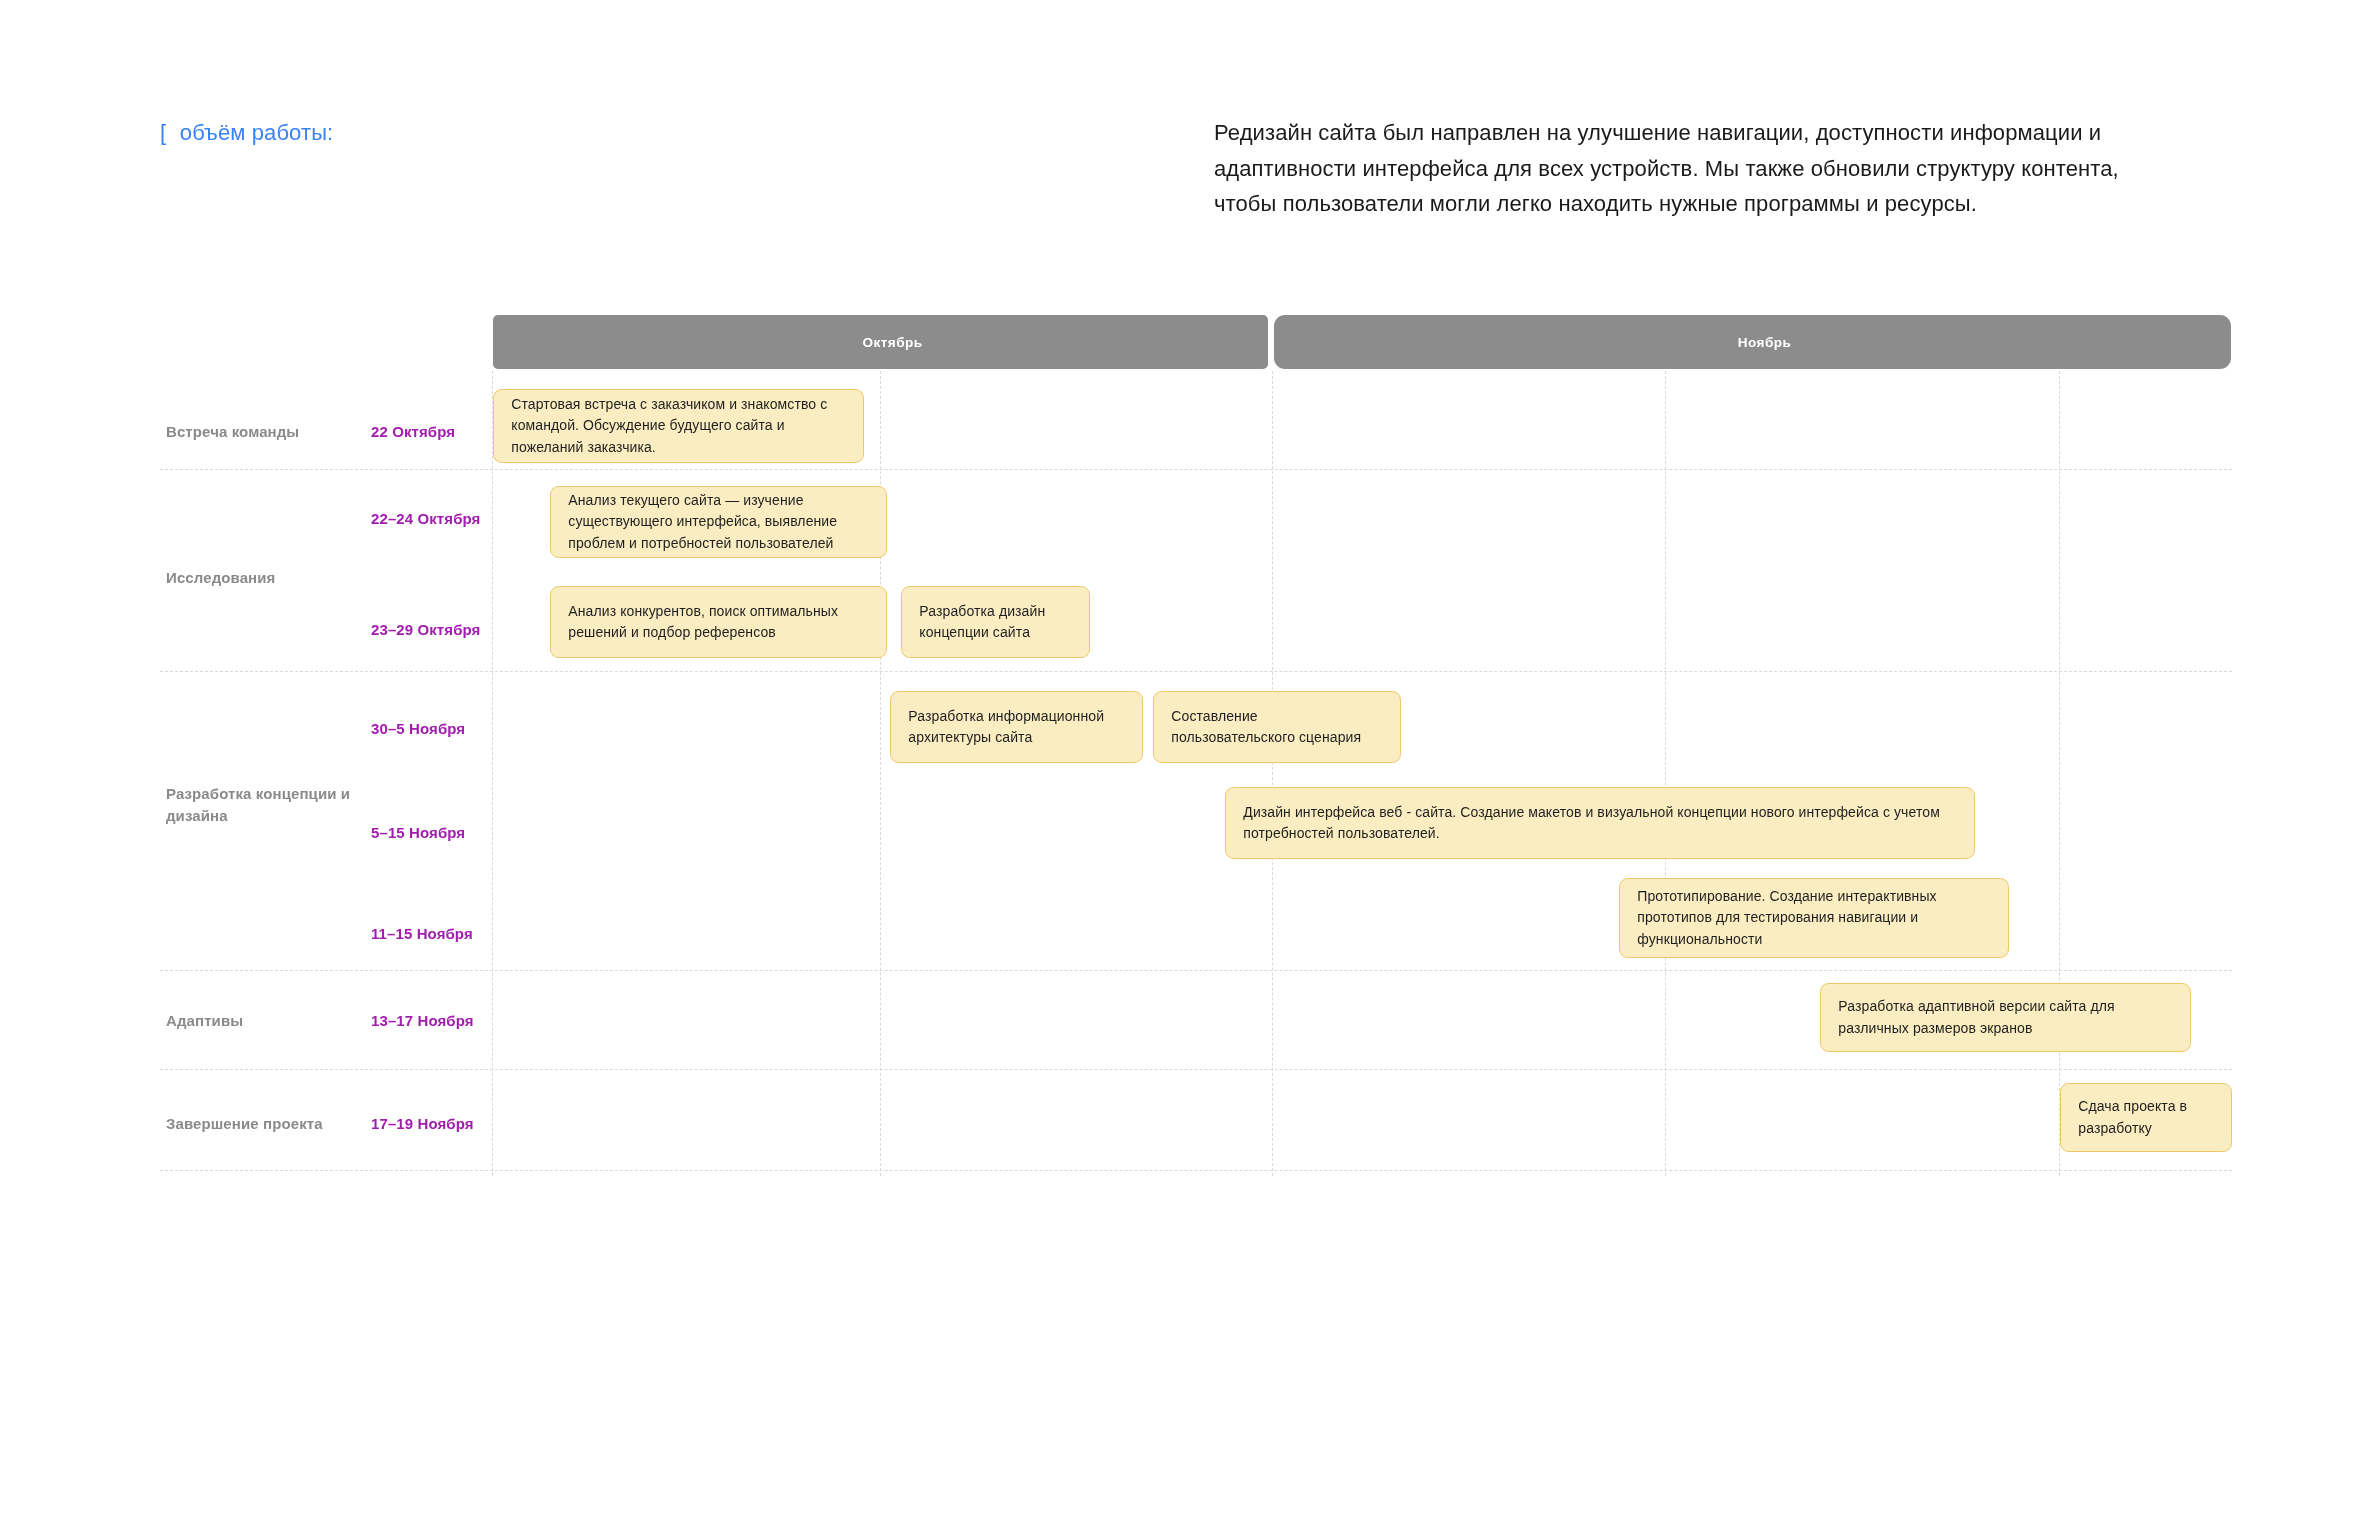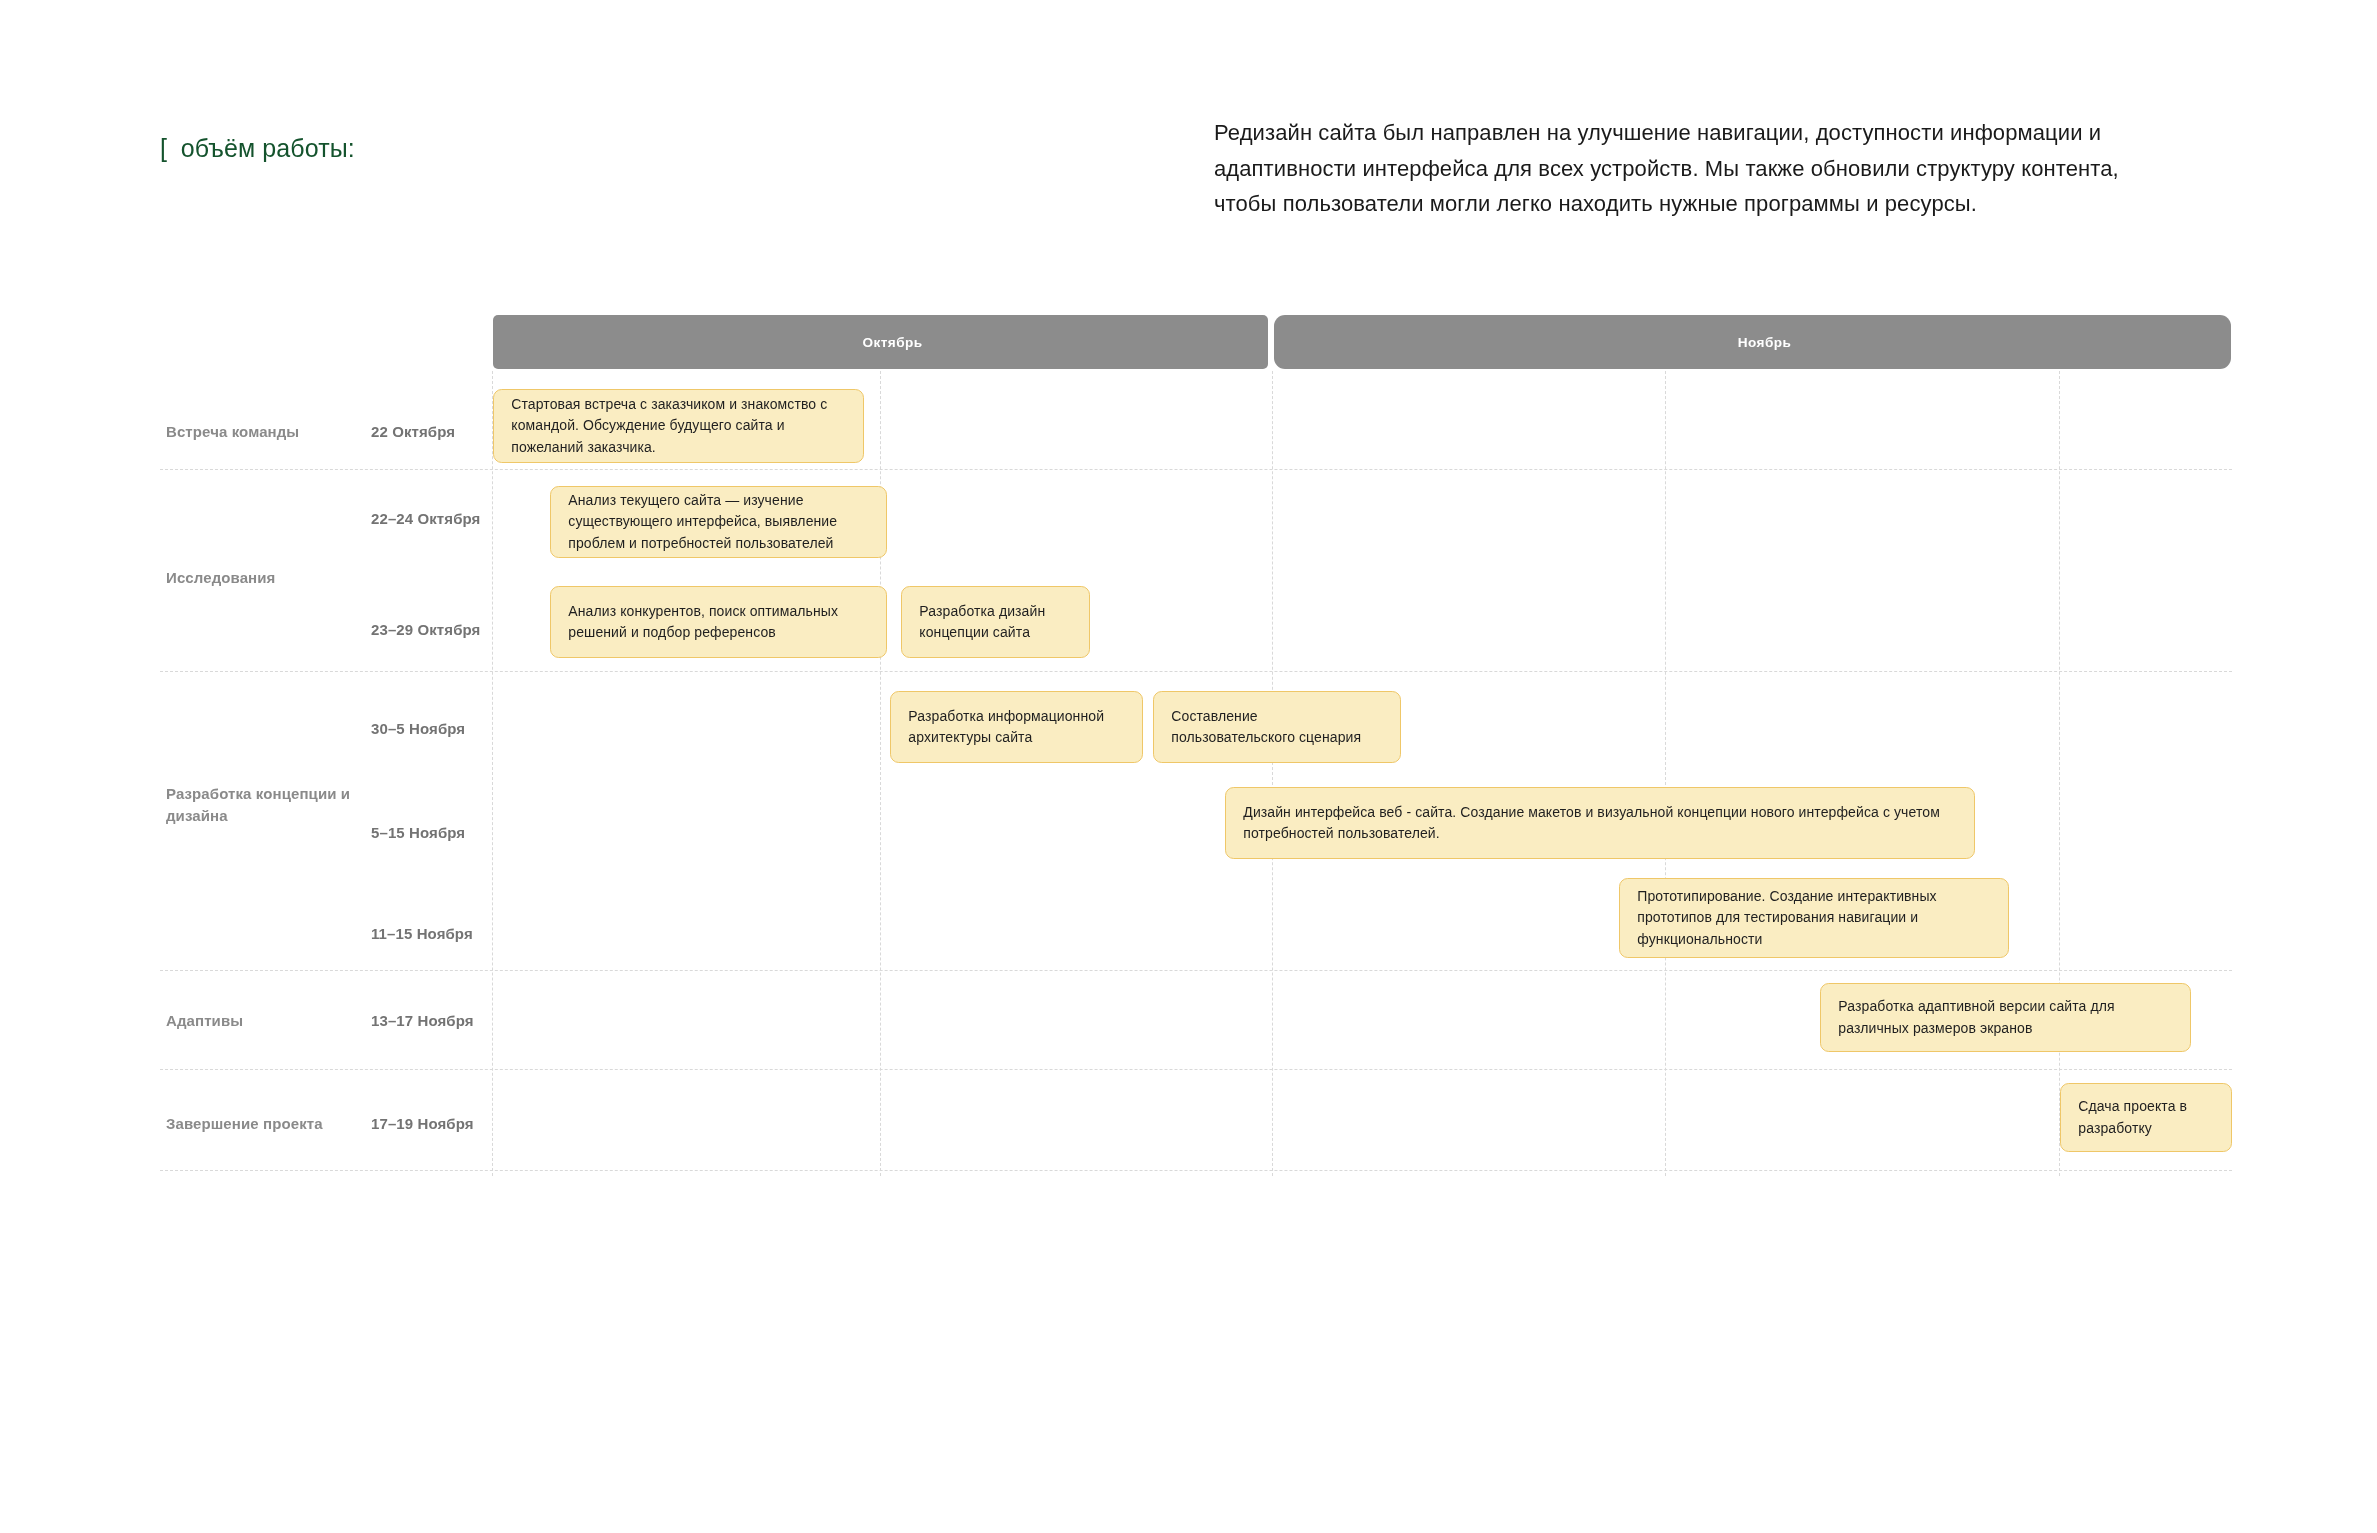--- a/index.html
+++ b/index.html
@@ -16,24 +16,24 @@
     position: relative;
     width: 2377px;
     height: 1534px;
     background: #FFFFFF;
   }
 
   
   .intro-left {
     position: absolute;
     left: 160px;
-    top: 132px;
-    font-size: 25px;
+    top: 118px;
+    font-size: 22px;
     line-height: 1.35;
-    color: #14532d;
+    color: #3b82f6;
     letter-spacing: 0.1px;
     white-space: nowrap;
   }
   .intro-left .brk { margin-right: 13.6px; }
 
   .intro-right {
     position: absolute;
     left: 1214px;
     top: 115px;
     width: 1015px;
@@ -103,21 +103,21 @@
     line-height: 1.45;
     letter-spacing: 0.1px;
     text-align: left;
   }
   .row-date {
     position: absolute;
     left: 371px;
     width: 124px;
     font-size: 15px;
     font-weight: 700;
-    color: #737373;
+    color: #a21caf;
     line-height: 1.45;
     letter-spacing: 0.1px;
     text-align: left;
   }
 
   
   .card {
     position: absolute;
     background: #FAEDC2;
     border: 1.2px solid #EFC768;

